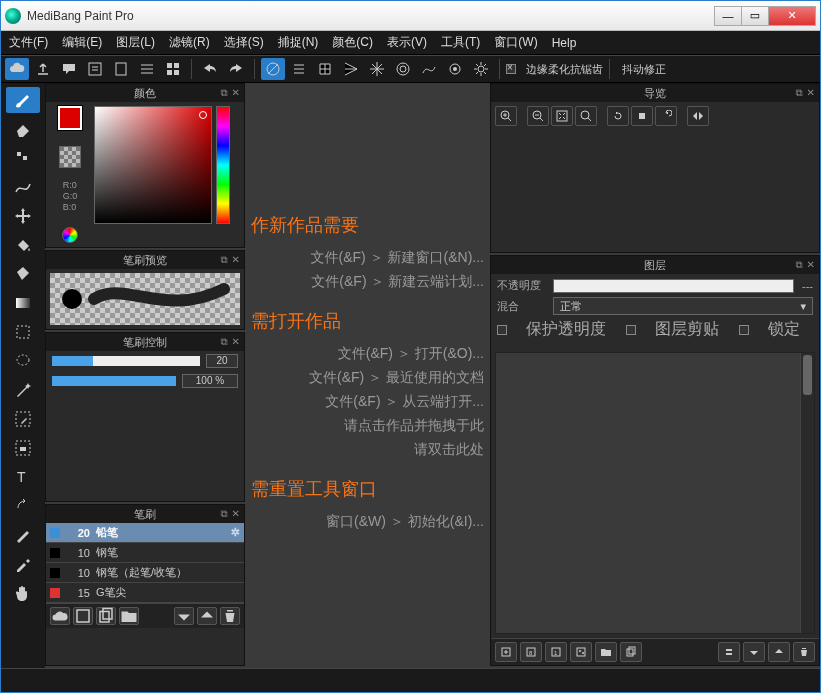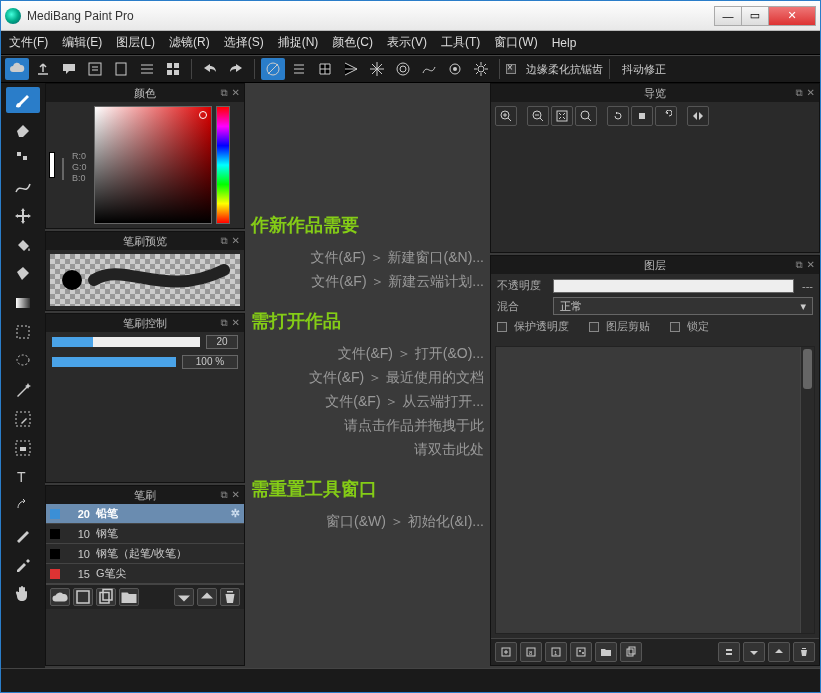--- a/index.html
+++ b/index.html
@@ -25,21 +25,21 @@
 .body { flex: 1; display: flex; background: #3a3a3a; overflow: hidden; }
 .toolstrip { width: 44px; background: #1a1a1a; display: flex; flex-direction: column; align-items: center; padding: 4px 0; gap: 3px; }
 .tool { width: 34px; height: 26px; display: flex; align-items: center; justify-content: center; color: #ccc; border-radius: 2px; }
 .tool.active { background: #2a7dc9; color: #fff; }
 .tool svg { width: 20px; height: 20px; }
 .left { width: 200px; display: flex; flex-direction: column; }
 .panel { background: #2a2a2a; border: 1px solid #111; margin-bottom: 2px; display: flex; flex-direction: column; }
 .phead { height: 18px; background: #1a1a1a; color: #bbb; font-size: 11px; display: flex; align-items: center; justify-content: center; position: relative; }
 .phead .pctrl { position: absolute; right: 4px; display: flex; gap: 4px; color: #888; font-size: 10px; }
 .colorpanel { display: flex; padding: 4px; gap: 4px; }
-.swatches { display: flex; flex-direction: row; align-items: center; gap: 8px; width: 40px; }
+.swatches { display: flex; flex-direction: column; align-items: center; gap: 8px; width: 40px; }
 .swfg { width: 24px; height: 24px; background: #d00; border: 2px solid #fff; position: relative; outline:1px solid #000; }
 .swfg::after { content:""; position:absolute; width:24px;height:24px;background:#000;border:2px solid #999;left:6px;top:6px;z-index:-1; outline:1px solid #000;}
 .swtrans { width: 22px; height: 22px; background: repeating-conic-gradient(#bbb 0 25%,#777 0 50%) 0 0/8px 8px; border:1px solid #666; margin-top:8px; }
 .rgb { font-size: 9px; color: #999; line-height: 11px; margin-top: 4px; }
 .wheel { width: 16px; height: 16px; border-radius: 50%; background: conic-gradient(red,yellow,lime,cyan,blue,magenta,red); border:1px solid #666; margin-top: 6px; }
 .colorfield { width: 118px; height: 118px; background: linear-gradient(to top, #000, transparent), linear-gradient(to right, #fff, #d00); border:1px solid #666; position: relative; }
 .colorfield::after{content:"";position:absolute;width:6px;height:6px;border:1px solid #fff;border-radius:50%;top:4px;right:4px;}
 .huebar { width: 14px; height: 118px; background: linear-gradient(to bottom,red,magenta,blue,cyan,lime,yellow,red); border:1px solid #666; }
 .preview { height: 52px; background: repeating-conic-gradient(#ccc 0 25%,#999 0 50%) 0 0/10px 10px; margin:4px; position:relative; }
 .preview .stroke { position:absolute; left:4px; top:6px; width:180px; height:40px; }
@@ -50,35 +50,35 @@
 .valbox { width:32px; height:14px; background:#333; border:1px solid #666; color:#ccc; text-align:center; font-size:10px; line-height:12px; }
 .brushlist { display:flex; flex-direction:column; }
 .brushrow { display:flex; align-items:center; height:20px; border-bottom:1px solid #444; font-size:11px; color:#ccc; padding:0 4px; gap:6px; }
 .brushrow.sel { background:#6a8cb0; color:#fff; font-weight:bold; }
 .brushrow .sz { width:24px; text-align:right; }
 .bswatch { width:10px;height:10px; }
 .brushbtns { display:flex; gap:3px; padding:3px 4px; background:#222; border-top:1px solid #444; }
 .brushbtns .bb { width:20px;height:18px;border:1px solid #555;background:#333;display:flex;align-items:center;justify-content:center;color:#ccc; border-radius:2px; }
 .brushbtns .spacer { flex:1; }
 .center { flex: 1; background: #3a3a3a; padding: 0 6px; color: #bbb; position:relative; overflow:hidden; }
-.center h3 { font-size: 18px; color: #84cc16; font-weight: bold; margin-top: 16px; margin-bottom: 8px; }
+.center h3 { font-size: 18px; color: #f97316; font-weight: normal; margin-top: 16px; margin-bottom: 8px; }
 .center .line { font-size: 14px; color: #999; line-height: 24px; text-align: right; }
 .center h3:first-child{ margin-top:130px; }
 .right { width: 330px; display:flex; flex-direction:column; }
 .navpanel { height: 170px; }
 .navbtns { display:flex; gap:2px; padding:4px; }
 .navbtn { width:22px;height:20px;border:1px solid #555;background:#2a2a2a;display:flex;align-items:center;justify-content:center;color:#ccc;border-radius:2px; }
 .navbtn svg{width:12px;height:12px;}
 .layerpanel { flex:1; display:flex; flex-direction:column; }
 .layerprops { padding:4px 6px; font-size:11px; color:#aaa; }
 .lprow { display:flex; align-items:center; gap:8px; margin-bottom:4px; }
 .lprow label { width:48px; }
 .opslider { flex:1; height:14px; background:#eee; border:1px solid #666; }
 .blendsel { flex:1; height:18px; background:#333; border:1px solid #666; color:#ccc; padding:0 6px; display:flex;align-items:center;justify-content:space-between; font-size:11px;}
-.chk { display:flex; align-items:center; gap:7px; font-size:11px; color:#aaa; }
+.chk { display:flex; align-items:center; gap:19px; font-size:16px; color:#aaa; }
 .chk .bx { width:10px;height:10px;border:1px solid #888;background:#333; }
 .layerarea { flex:1; background:#3a3a3a; border:1px solid #222; margin:4px; position:relative; }
 .layerarea .scroll { position:absolute; right:0; top:0; bottom:0; width:14px; background:#2a2a2a; border-left:1px solid #444; }
 .layerarea .scroll .thumb { position:absolute; top:2px; left:2px; right:2px; height:40px; background:#666; border-radius:3px; }
 .layerbtns { display:flex; gap:3px; padding:3px 4px; background:#222; border-top:1px solid #444; }
 .layerbtns .lb { width:22px;height:20px;border:1px solid #555;background:#333;display:flex;align-items:center;justify-content:center;color:#ccc;border-radius:2px; }
 .layerbtns .lb svg{width:12px;height:12px;}
 .layerbtns .spacer{flex:1;}
 .statusbar { height:24px; background:#1a1a1a; border-top:1px solid #444; }
 </style>

